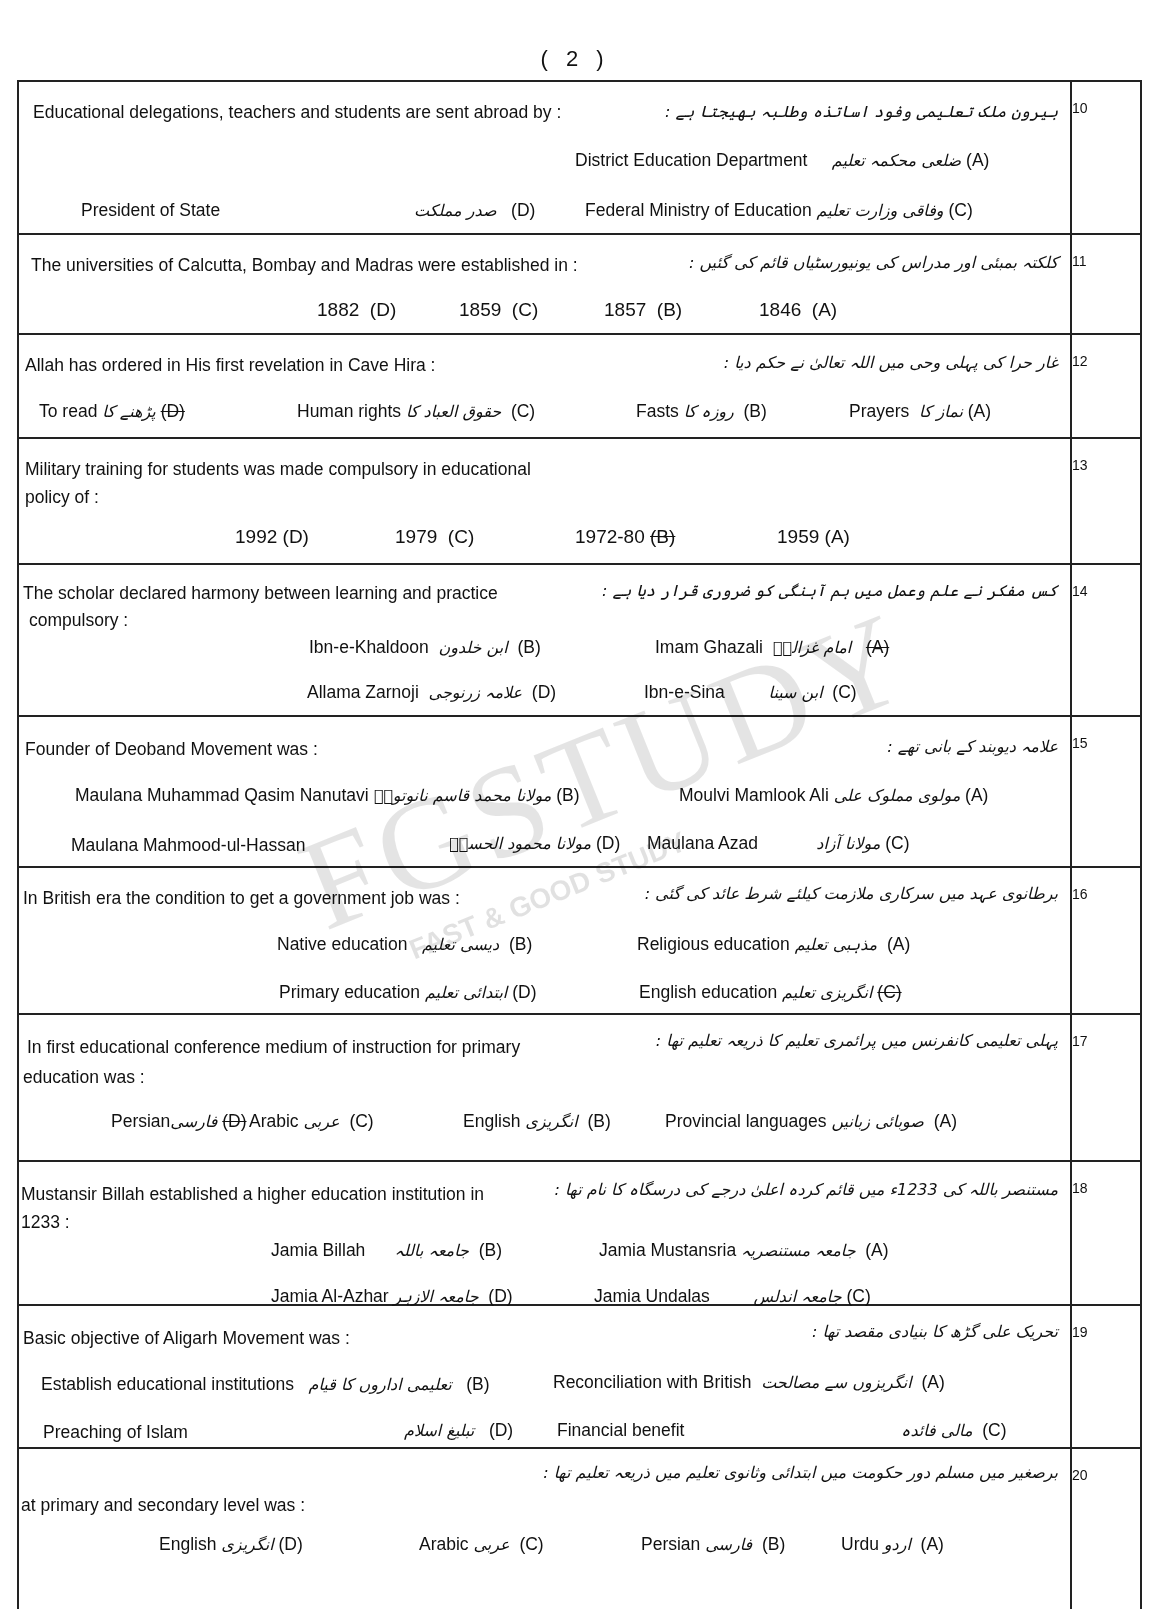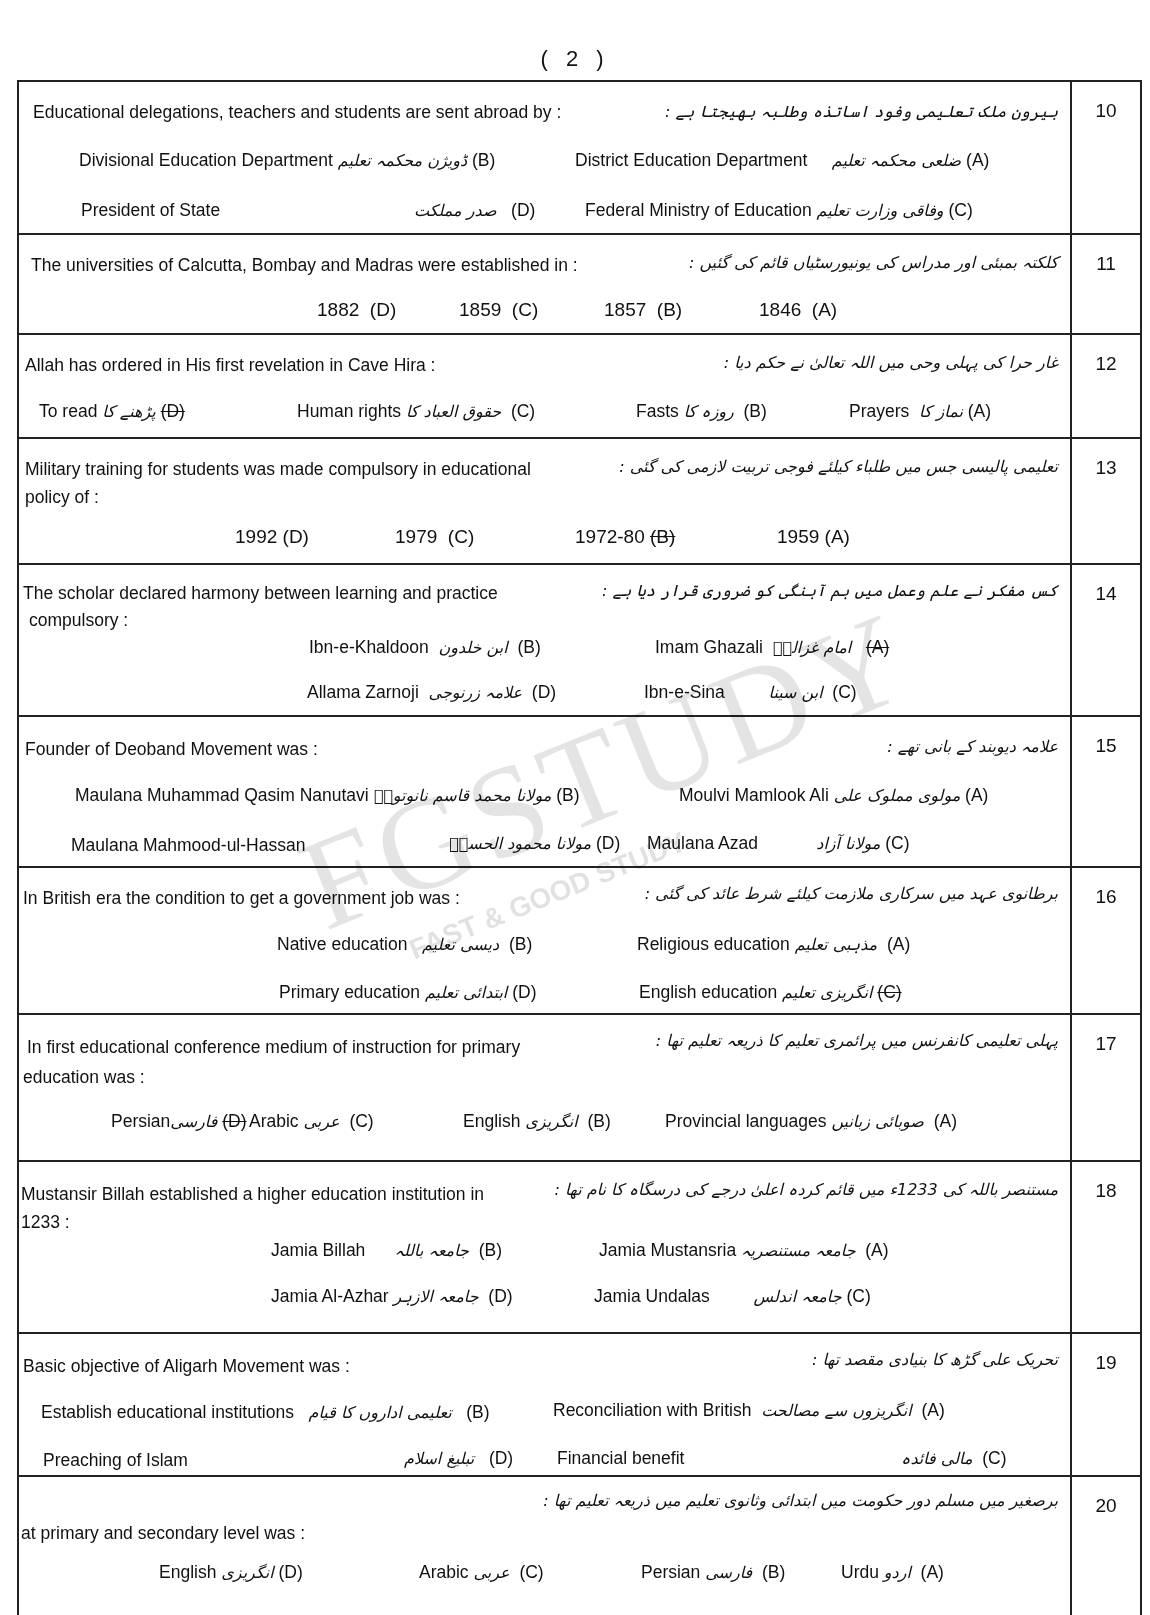--- a/index.html
+++ b/index.html
@@ -4,41 +4,40 @@
 <style>
   html, body { margin: 0; padding: 0; background: #ffffff; }
   body { width: 1150px; height: 1615px; position: relative; overflow: hidden;
          font-family: "Liberation Sans", "DejaVu Sans", sans-serif; color: #111; }
   .page-num { position: absolute; top: 46px; left: 0; width: 1150px; text-align: center;
               font-size: 22px; letter-spacing: 6px; }
   .sheet { position: absolute; left: 17px; top: 80px; width: 1121px; border-left: 2px solid #222;
            border-right: 2px solid #222; border-top: 2px solid #222; }
   .row { position: relative; border-bottom: 2px solid #222; box-sizing: border-box; padding-left: 36px; }
   .qcell { position: absolute; left: 0; top: 0; bottom: 0; width: 1051px; border-right: 2px solid #222; }
-  .ncell { position: absolute; right: 0; top: 0; width: 68px; text-align: center; font-size: 19px; padding-top: 18px; }
+  .ncell { position: absolute; right: 0; top: 0; width: 68px; font-size: 14px; padding-top: 18px; }
   .ln { position: absolute; white-space: nowrap; font-size: 17.5px; }
   .ur { direction: rtl; font-family: "DejaVu Sans", sans-serif; font-size: 16px; font-style: italic; }
   .opt { position: absolute; white-space: nowrap; font-size: 17.5px; }
   .tick { text-decoration: line-through; }
   .watermark { position: absolute; left: 300px; top: 720px; width: 500px; height: 200px; pointer-events: none; opacity: 0.10;
                font-family: "Liberation Serif", serif; font-size: 130px; color: #000; transform: rotate(-22deg); letter-spacing: 6px; }
   .wm-sub { position: absolute; left: 400px; top: 880px; font-size: 28px; opacity: 0.12; transform: rotate(-22deg); pointer-events:none; font-weight:bold;}
 </style>
 </head>
 <body>
 
 <div class="page-num">( 2 )</div>
 
 <div class="sheet">
 
   <div class="row" style="height:153px">
     <div class="qcell">
       <span class="ln" style="left:14px;top:20px">Educational delegations, teachers and students are sent abroad by :</span>
       <span class="ln ur" style="right:12px;top:20px">بیرون ملک تعلیمی وفود اساتذہ وطلبہ بھیجتا ہے :</span>
-      <span class="opt" style="left:60px;top:68px"><span>Divisional Education Department</span> <span class="ur">ڈویژن محکمہ تعلیم</span> <span>(B)</span></span>
       <span class="opt" style="left:556px;top:68px"><span>District Education Department</span>&nbsp;&nbsp;&nbsp;&nbsp; <span class="ur">ضلعی محکمہ تعلیم</span> <span>(A)</span></span>
       <span class="opt" style="left:62px;top:118px"><span>President of State</span></span>
       <span class="opt" style="left:395px;top:118px"><span class="ur">صدر مملکت</span>&nbsp;&nbsp; <span>(D)</span></span>
       <span class="opt" style="left:566px;top:118px"><span>Federal Ministry of Education</span> <span class="ur">وفاقی وزارت تعلیم</span> <span>(C)</span></span>
     </div>
     <div class="ncell">10</div>
   </div>
 
   <div class="row" style="height:100px">
     <div class="qcell">
@@ -61,21 +60,20 @@
       <span class="opt" style="left:617px;top:66px"><span>Fasts</span> <span class="ur">روزہ کا</span>&nbsp; <span>(B)</span></span>
       <span class="opt" style="left:830px;top:66px"><span>Prayers</span>&nbsp; <span class="ur">نماز کا</span> <span>(A)</span></span>
     </div>
     <div class="ncell">12</div>
   </div>
 
   <div class="row" style="height:126px">
     <div class="qcell">
       <span class="ln" style="left:6px;top:20px">Military training for students was made compulsory in educational</span>
       <span class="ln" style="left:6px;top:48px">policy of :</span>
-      <span class="ln ur" style="right:12px;top:18px">تعلیمی پالیسی جس میں طلباء کیلئے فوجی تربیت لازمی کی گئی :</span>
       <span class="opt" style="left:216px;top:87px;font-size:19px"><span>1992</span> <span>(D)</span></span>
       <span class="opt" style="left:376px;top:87px;font-size:19px"><span>1979</span>&nbsp; <span>(C)</span></span>
       <span class="opt" style="left:556px;top:87px;font-size:19px"><span>1972-80</span> <span class="tick">(B)</span></span>
       <span class="opt" style="left:758px;top:87px;font-size:19px"><span>1959</span> <span>(A)</span></span>
     </div>
     <div class="ncell">13</div>
   </div>
 
   <div class="row" style="height:152px">
     <div class="qcell">
@@ -121,21 +119,21 @@
       <span class="ln" style="left:4px;top:52px">education was :</span>
       <span class="ln ur" style="right:12px;top:16px">پہلی تعلیمی کانفرنس میں پرائمری تعلیم کا ذریعہ تعلیم تھا :</span>
       <span class="opt" style="left:92px;top:96px"><span>Persian</span><span class="ur">فارسی</span> <span class="tick">(D)</span></span>
       <span class="opt" style="left:230px;top:96px"><span>Arabic</span> <span class="ur">عربی</span>&nbsp; <span>(C)</span></span>
       <span class="opt" style="left:444px;top:96px"><span>English</span> <span class="ur">انگریزی</span>&nbsp; <span>(B)</span></span>
       <span class="opt" style="left:646px;top:96px"><span>Provincial languages</span> <span class="ur">صوبائی زبانیں</span>&nbsp; <span>(A)</span></span>
     </div>
     <div class="ncell">17</div>
   </div>
 
-  <div class="row" style="height:172px">
+  <div class="row" style="height:144px">
     <div class="qcell">
       <span class="ln" style="left:2px;top:22px">Mustansir Billah established a higher education institution in</span>
       <span class="ln" style="left:2px;top:50px">1233 :</span>
       <span class="ln ur" style="right:12px;top:18px">مستنصر باللہ کی 1233ء میں قائم کردہ اعلیٰ درجے کی درسگاہ کا نام تھا :</span>
       <span class="opt" style="left:252px;top:78px"><span>Jamia Billah</span>&nbsp;&nbsp;&nbsp;&nbsp;&nbsp; <span class="ur">جامعہ باللہ</span>&nbsp; <span>(B)</span></span>
       <span class="opt" style="left:580px;top:78px"><span>Jamia Mustansria</span> <span class="ur">جامعہ مستنصریہ</span>&nbsp; <span>(A)</span></span>
       <span class="opt" style="left:252px;top:124px"><span>Jamia Al-Azhar</span> <span class="ur">جامعہ الازہر</span>&nbsp; <span>(D)</span></span>
       <span class="opt" style="left:575px;top:124px"><span>Jamia Undalas</span>&nbsp;&nbsp;&nbsp;&nbsp;&nbsp;&nbsp;&nbsp;&nbsp; <span class="ur">جامعہ اندلس</span> <span>(C)</span></span>
     </div>
     <div class="ncell">18</div>

